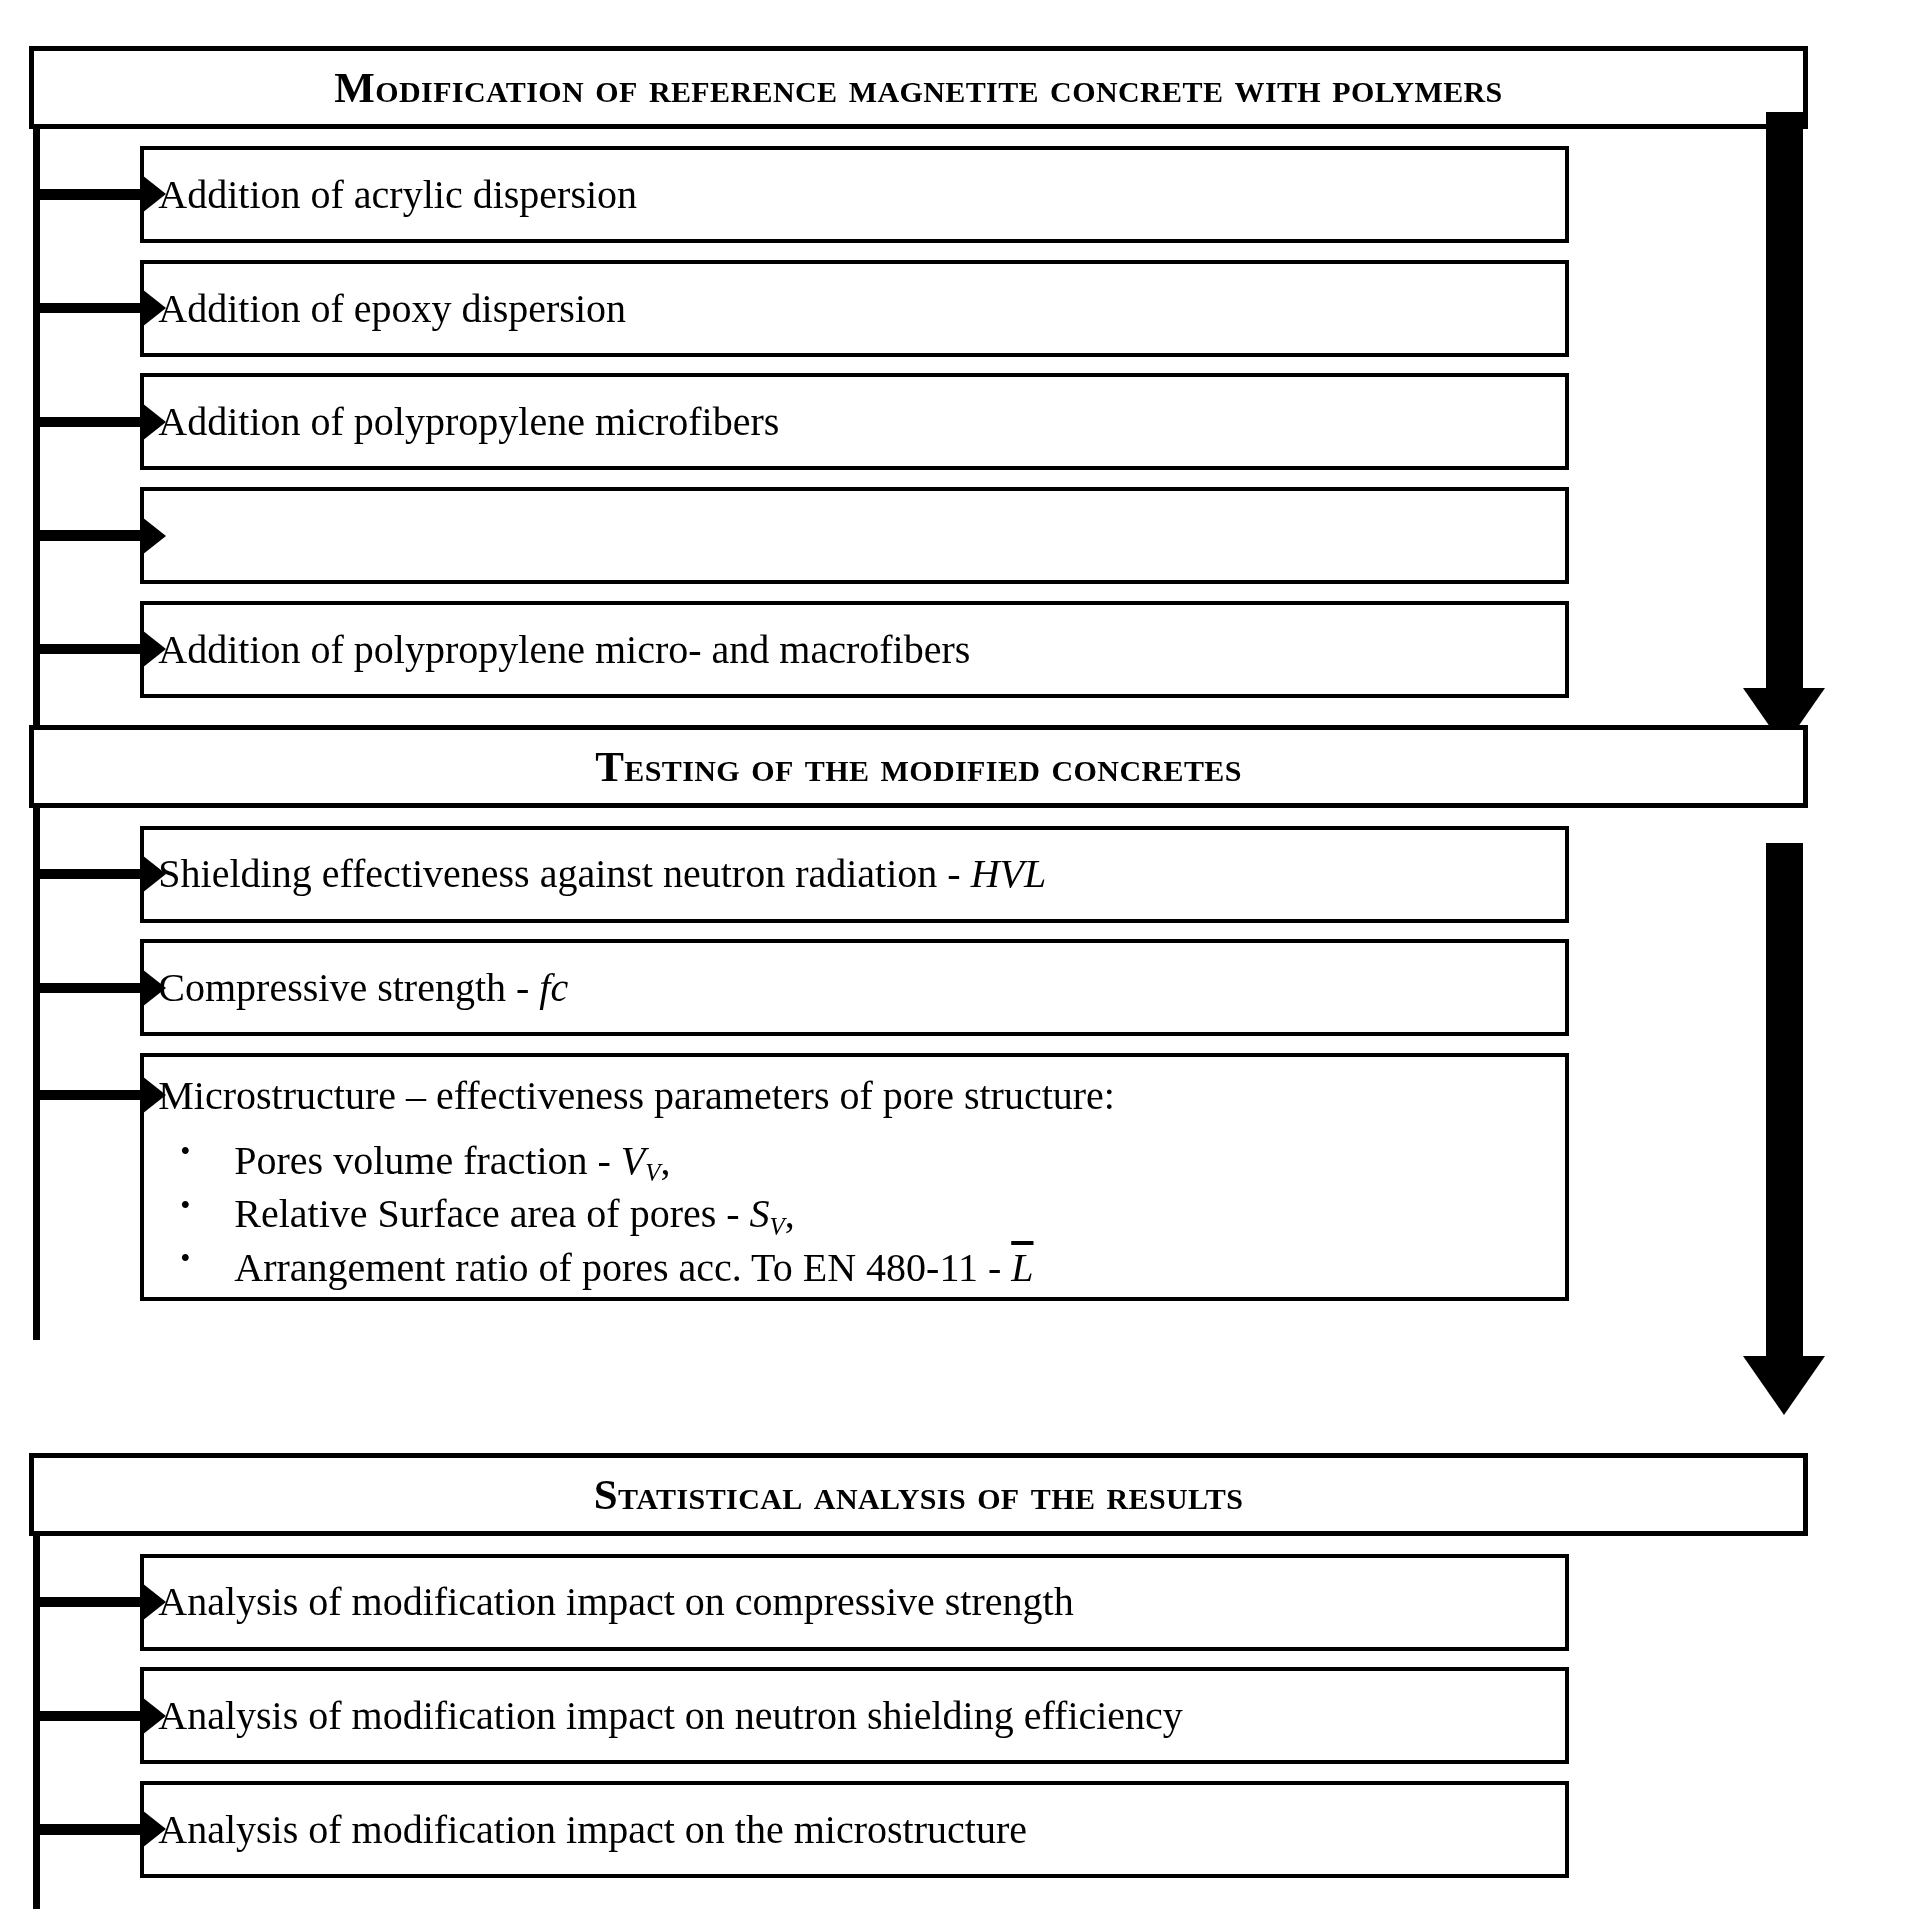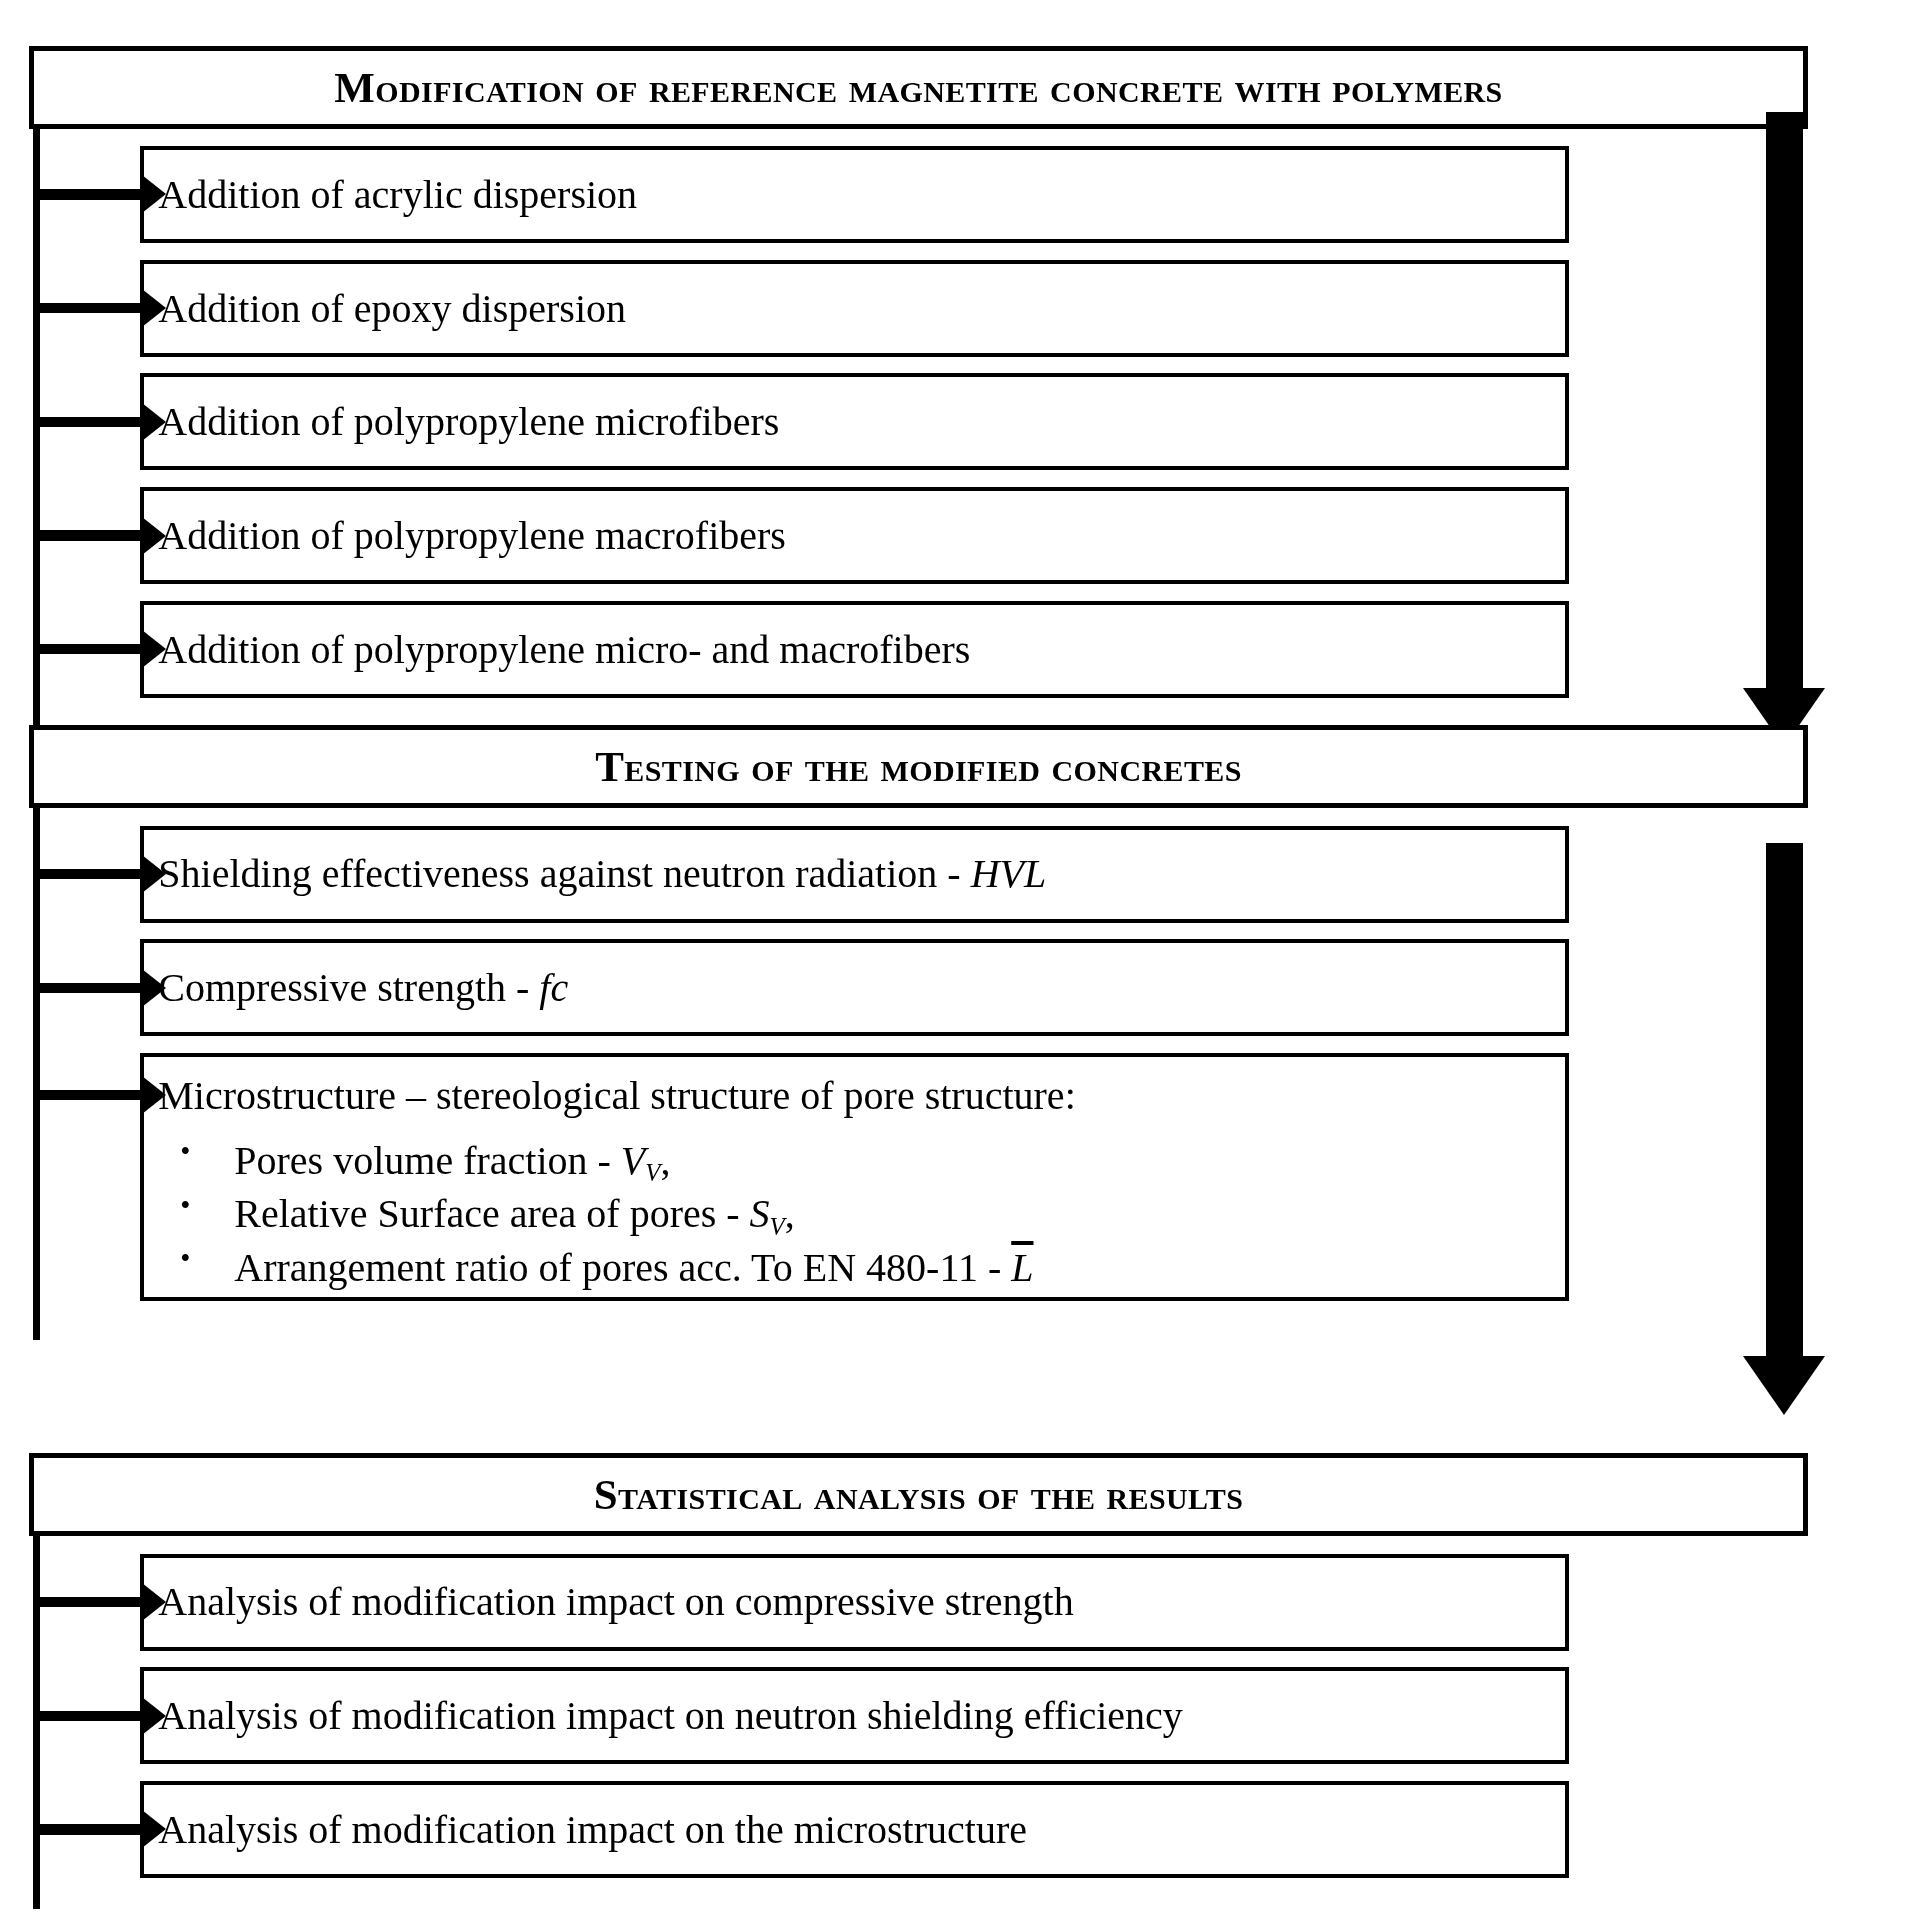--- a/index.html
+++ b/index.html
@@ -193,21 +193,20 @@
           <span class="node-text">Addition of epoxy dispersion</span>
         </div>
 
         <div class="node one-line">
           <span class="connector"></span>
           <span class="node-text">Addition of polypropylene microfibers</span>
         </div>
 
         <div class="node one-line">
           <span class="connector"></span>
-          <span class="node-text">Addition of polypropylene macrofibers</span>
         </div>
 
         <div class="node one-line">
           <span class="connector"></span>
           <span class="node-text">Addition of polypropylene micro- and macrofibers</span>
         </div>
 
       </div>
     </div>
   </div>
@@ -230,21 +229,21 @@
           <span class="node-text"><span>Shielding effectiveness against neutron radiation - </span><span class="it">HVL</span></span>
         </div>
 
         <div class="node one-line">
           <span class="connector"></span>
           <span class="node-text"><span>Compressive strength - </span><span class="it">fc</span></span>
         </div>
 
         <div class="node multi" style="height:248px;">
           <span class="connector" style="top:33px;"></span>
-          <div class="node-head">Microstructure – stereological structure of pore structure:</div>
+          <div class="node-head">Microstructure – effectiveness parameters of pore structure:</div>
           <ul class="bullets">
             <li><span>Pores volume fraction - </span><span class="it">V</span><sub>V</sub><span>,</span></li>
             <li><span>Relative Surface area of pores - </span><span class="it">S</span><sub>V</sub><span>,</span></li>
             <li><span>Arrangement ratio of pores acc. To EN 480-11 - </span><span class="ovl">L</span></li>
           </ul>
         </div>
 
       </div>
     </div>
   </div>

